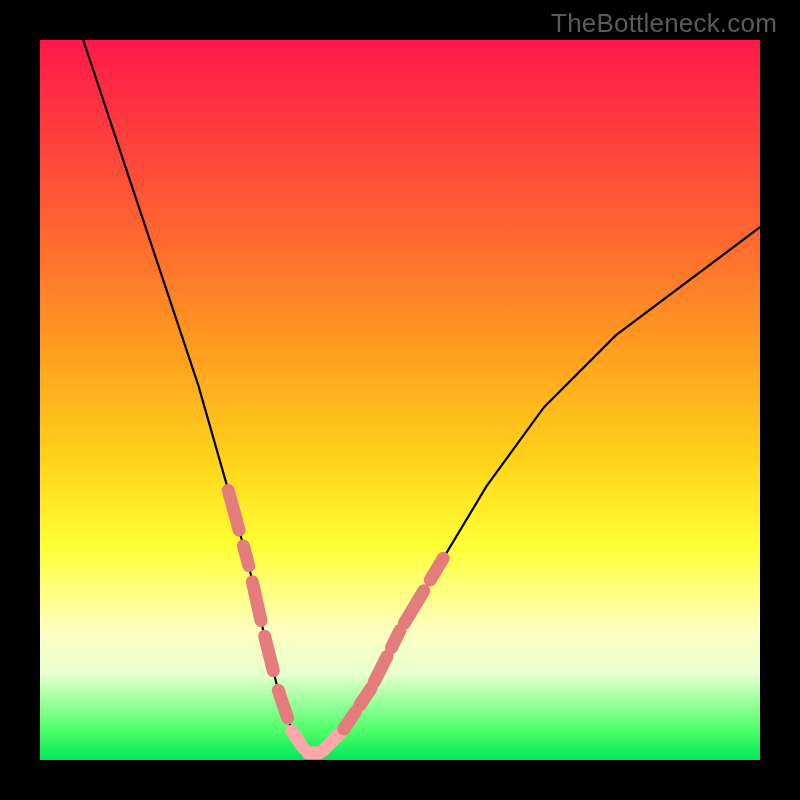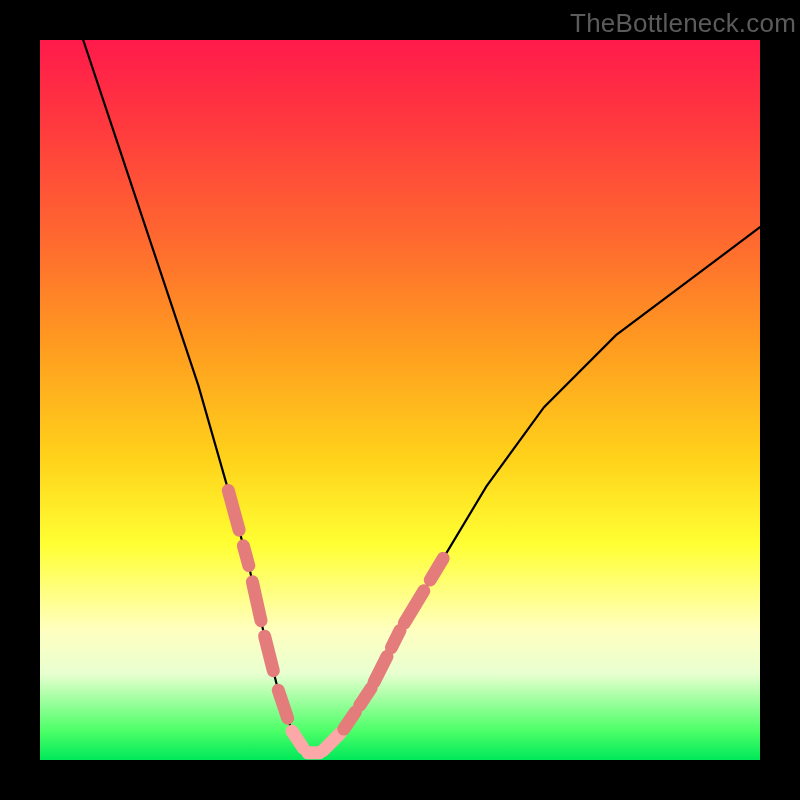--- a/index.html
+++ b/index.html
@@ -38,21 +38,21 @@
       #ffd21a 58%,
       #ffff33 70%,
       #ffffc0 82%,
       #e8ffd0 88%,
       #4bff67 96%,
       #00e85a 100%);
   }
   .watermark {
     position: absolute;
     top: 8px;
-    right: 4px;
+    right: 23px;
     color: #5b5b5b;
     font-size: 26px;
     font-weight: 500;
     letter-spacing: 0.2px;
     user-select: none;
   }
   svg {
     position: absolute;
     left: 0; top: 0;
   }

